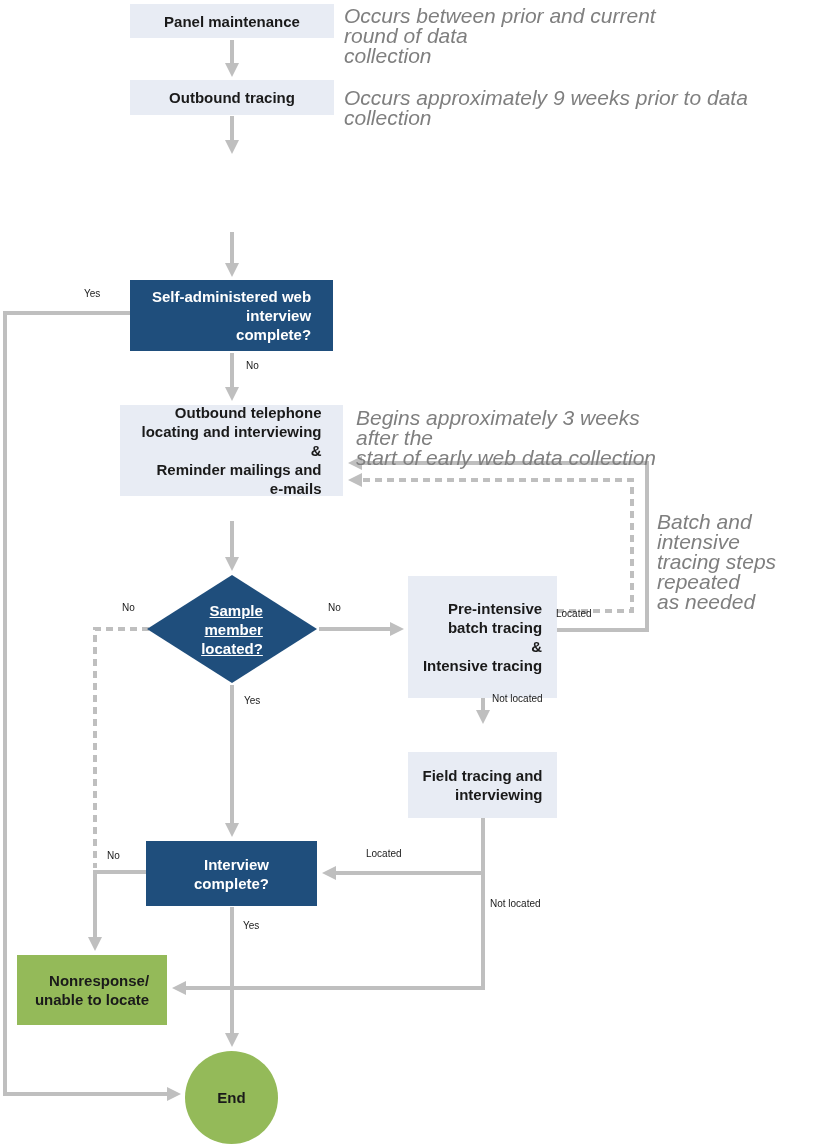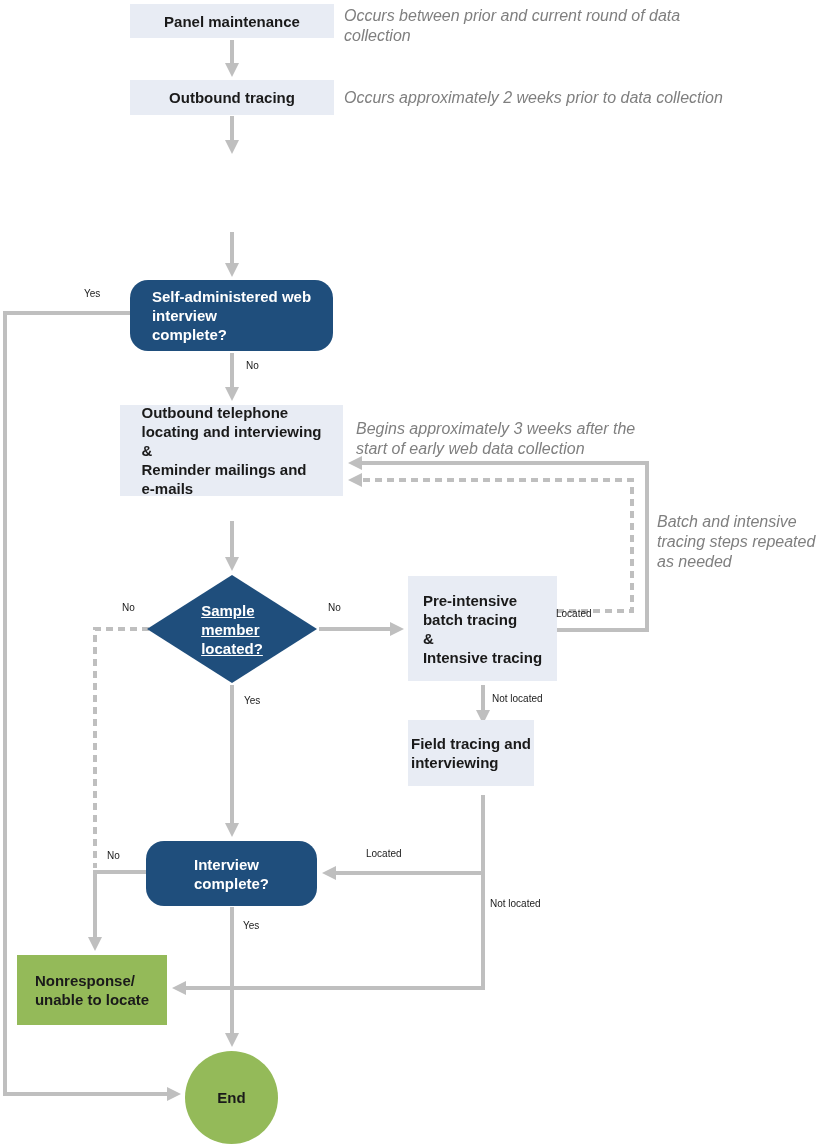--- a/index.html
+++ b/index.html
@@ -11,33 +11,33 @@
     --text-dark:#1a1a1a;
   }
   html,body{margin:0;padding:0;background:#fff;}
   .stage{
     position:relative;width:828px;height:1144px;background:#fff;overflow:hidden;
     font-family:"Liberation Sans", sans-serif;
   }
   .connectors{position:absolute;left:0;top:0;z-index:1;}
   .node{
     position:absolute;z-index:2;display:flex;align-items:center;justify-content:center;
-    text-align:left;white-space:pre-line;font-weight:bold;font-size:15px;line-height:19px;
+    text-align:right;white-space:pre-line;font-weight:bold;font-size:15px;line-height:19px;
     color:var(--text-dark);
   }
   .node.light{background:var(--light-box);}
-  .node.dark{background:var(--dark-blue);color:#ffffff;border-radius:18px;}
+  .node.dark{background:var(--dark-blue);color:#ffffff;}
   .node.green{background:var(--green);}
   .node.circle{border-radius:50%;}
   .node.diamond-label{background:transparent;text-decoration:underline;}
   .edge-label{
     position:absolute;z-index:3;font-size:10px;color:var(--text-dark);white-space:nowrap;
   }
   .note{
-    position:absolute;z-index:3;font-style:italic;font-size:16px;line-height:20px;
+    position:absolute;z-index:3;font-style:italic;font-size:21px;line-height:20px;
     color:var(--note-grey);white-space:pre-line;
   }
 </style>
 </head>
 <body>
 
 <div class="stage">
 
   <svg class="connectors" width="828" height="1144" viewBox="0 0 828 1144">
     <defs>
@@ -78,26 +78,26 @@
   <div class="node light" style="left:120px;top:405px;width:223px;height:91px">Outbound telephone
 locating and interviewing
 &amp;
 Reminder mailings and
 e-mails</div>
 
   <div class="node diamond-label" style="left:147px;top:575px;width:170px;height:108px;color:#ffffff">Sample
 member
 located?</div>
 
-  <div class="node light" style="left:408px;top:576px;width:149px;height:105px">Pre-intensive
+  <div class="node light" style="left:408px;top:576px;width:149px;height:122px">Pre-intensive
 batch tracing
 &amp;
 Intensive tracing</div>
 
-  <div class="node light" style="left:408px;top:720px;width:126px;height:66px">Field tracing and
+  <div class="node light" style="left:408px;top:752px;width:149px;height:66px">Field tracing and
 interviewing</div>
 
   <div class="node dark" style="left:146px;top:841px;width:171px;height:65px">Interview
 complete?</div>
 
   <div class="node green" style="left:17px;top:955px;width:150px;height:70px">Nonresponse/
 unable to locate</div>
 
   <div class="node green circle" style="left:185px;top:1051px;width:93px;height:93px">End</div>
 
@@ -108,20 +108,20 @@
   <div class="edge-label" style="left:244px;top:695px">Yes</div>
   <div class="edge-label" style="left:556px;top:608px">Located</div>
   <div class="edge-label" style="left:492px;top:693px">Not located</div>
   <div class="edge-label" style="left:366px;top:848px">Located</div>
   <div class="edge-label" style="left:490px;top:898px">Not located</div>
   <div class="edge-label" style="left:107px;top:850px">No</div>
   <div class="edge-label" style="left:243px;top:920px">Yes</div>
 
   <div class="note" style="left:344px;top:6px;width:370px">Occurs between prior and current round of data
 collection</div>
-  <div class="note" style="left:344px;top:88px;width:420px">Occurs approximately 2 weeks prior to data collection</div>
-  <div class="note" style="left:356px;top:419px;width:310px">Begins approximately 3 weeks after the
+  <div class="note" style="left:344px;top:88px;width:420px">Occurs approximately 9 weeks prior to data collection</div>
+  <div class="note" style="left:356px;top:408px;width:310px">Begins approximately 3 weeks after the
 start of early web data collection</div>
   <div class="note" style="left:657px;top:512px;width:175px">Batch and intensive
 tracing steps repeated
 as needed</div>
 
 </div>
 
 </body></html>

